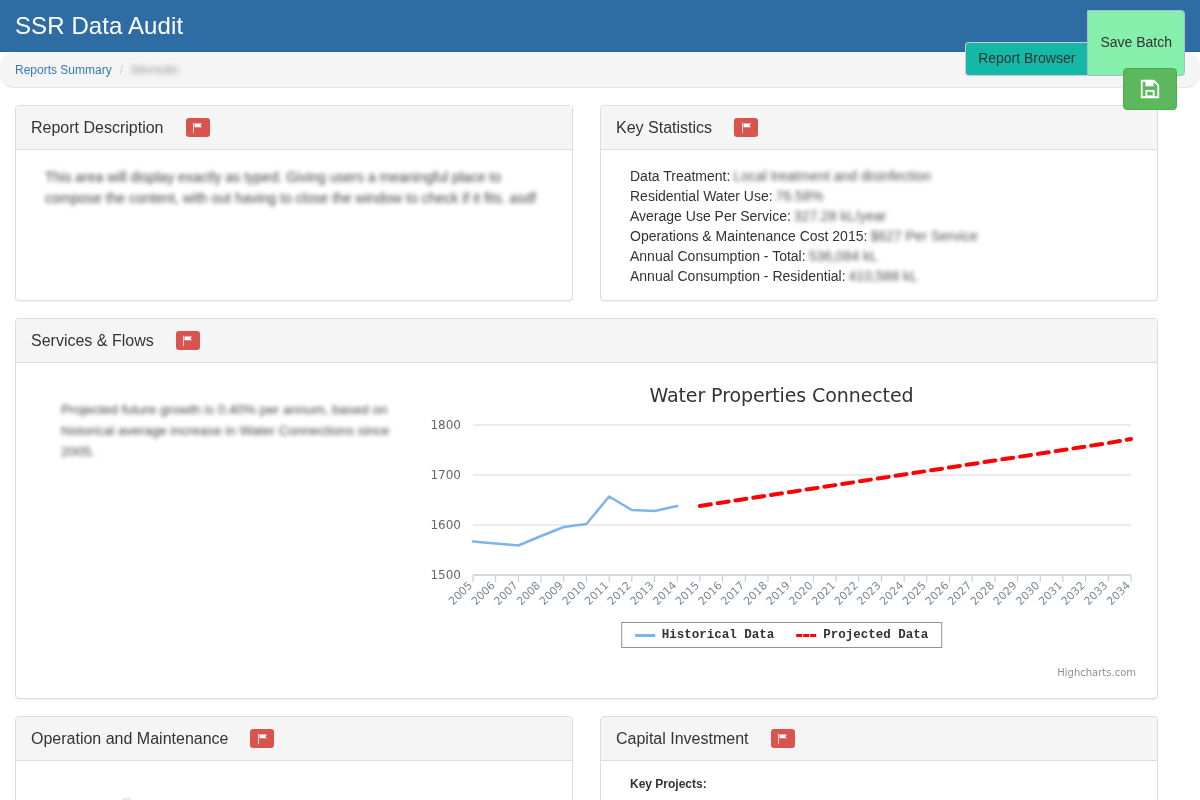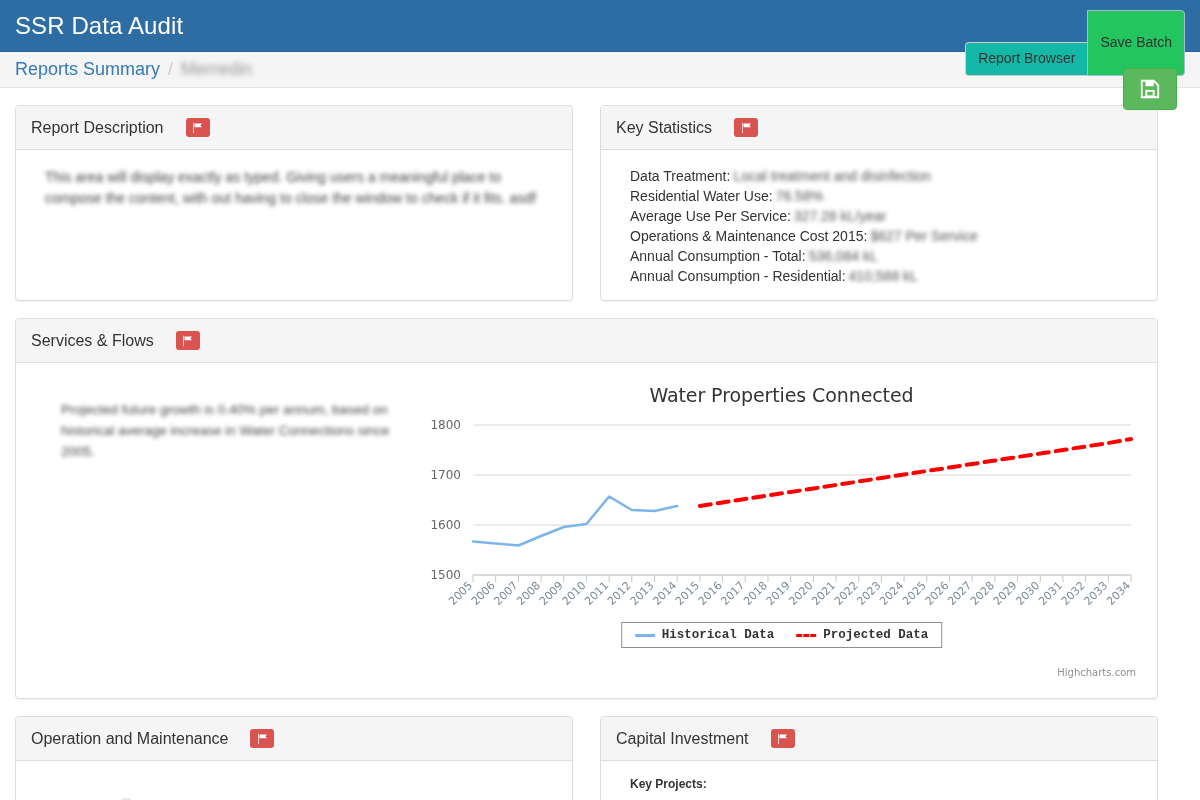--- a/index.html
+++ b/index.html
@@ -44,35 +44,36 @@
     line-height: 1.42;
   }
   .btn-default {
     background: #14b8a6;
     color: #333333;
     border-radius: 4px 0 0 4px;
     border-right: none;
     margin-top: 32px;
   }
   .btn-active {
-    background: #22c55e;
+    background: #86efac;
     color: #333333;
     border-radius: 0 4px 4px 0;
     border-color: #a8bccf;
   }
 
   
   .breadcrumb-bar {
     height: 36px;
     background: #f5f5f5;
     border-bottom: 1px solid #e3e3e3;
     display: flex;
     align-items: center;
     padding: 0 15px;
-    font-size: 18px;
+    font-size: 12px;
+    border-radius: 14px;
   }
   .crumb-link { color: #337ab7; cursor: pointer; }
   .crumb-sep { color: #cccccc; margin: 0 8px; }
   .crumb-current {
     color: #999999;
     filter: blur(2.6px);
     -webkit-filter: blur(2.6px);
   }
 
   

